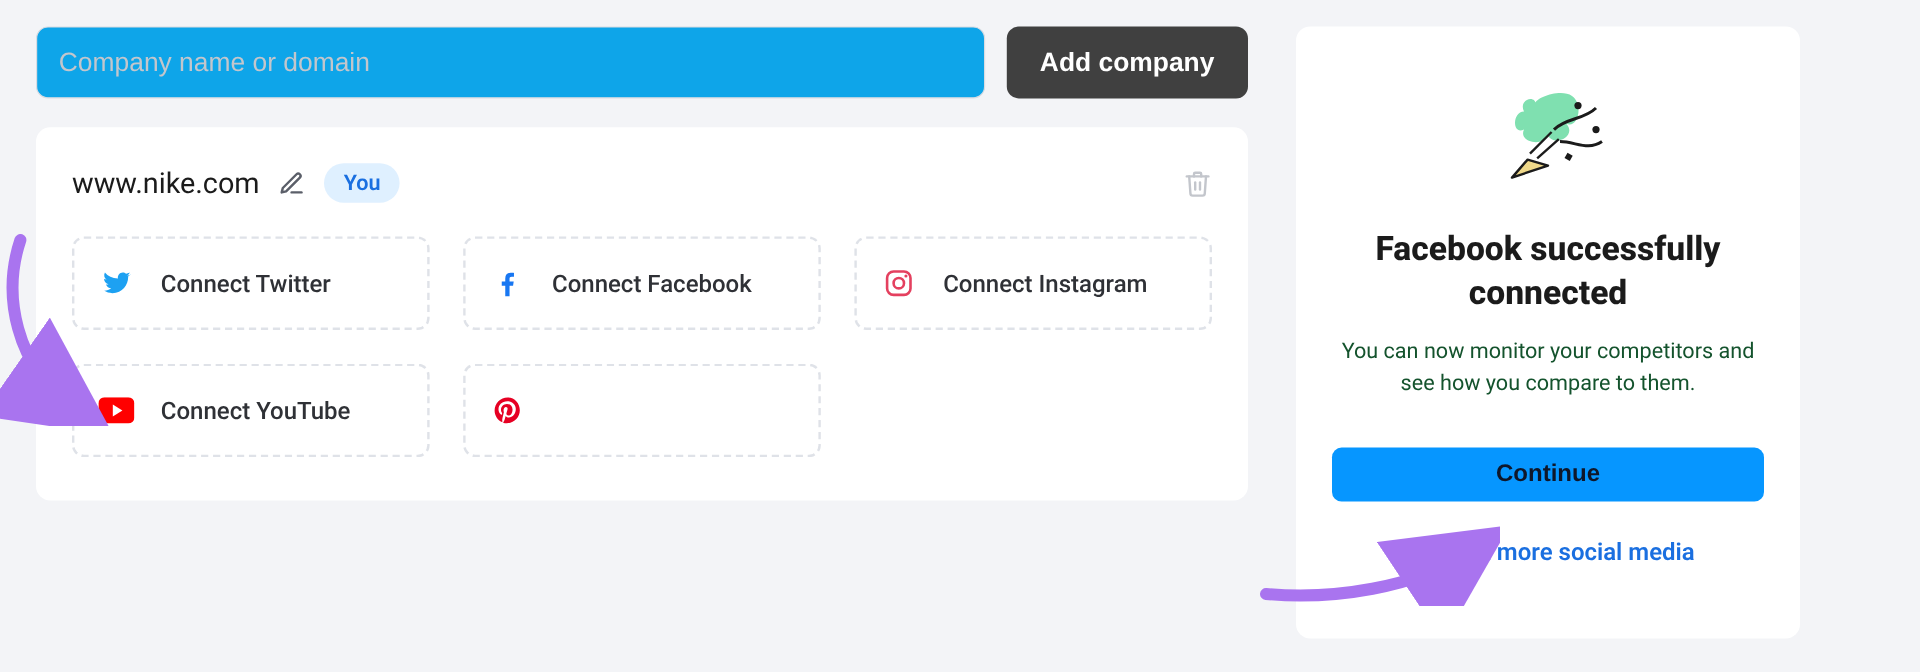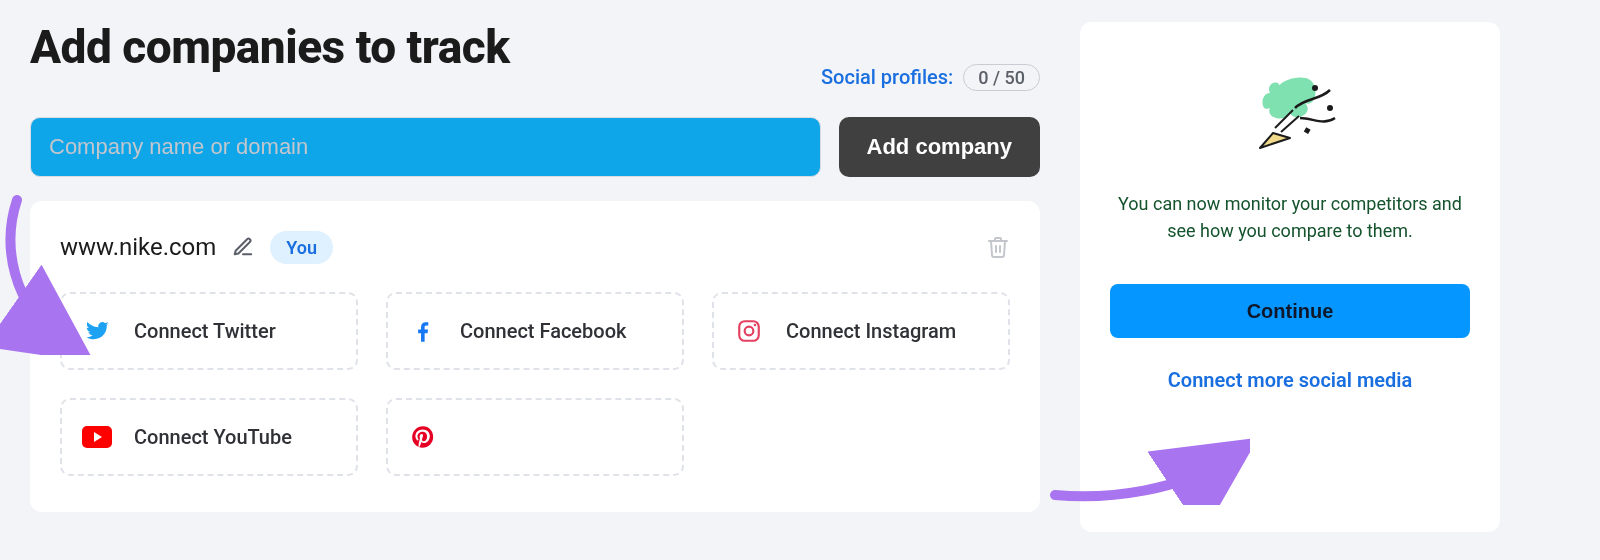--- a/index.html
+++ b/index.html
@@ -104,27 +104,20 @@
   .link-more { color:#1a6fe0; font-size:20px; font-weight:600; cursor:pointer; }
   
   .arrow { position:absolute; pointer-events:none; }
   .arrow1 { left: -8px; top: 195px; width: 110px; height: 160px; }
   .arrow2 { left: 1050px; top: 405px; width: 200px; height: 100px; }
 </style>
 </head>
 <body>
 
 <div class="left">
-  <div class="header-row">
-    <h1 class="title">Add companies to track</h1>
-    <div class="social-count">
-      <span class="social-count-label">Social profiles:</span>
-      <span class="pill">0 / 50</span>
-    </div>
-  </div>
 
   <div class="input-row">
     <input class="company-input" type="text" placeholder="Company name or domain" style="">
     <button class="add-btn">Add company</button>
   </div>
 
   <div class="card">
     <div class="card-head">
       <div class="domain">www.nike.com</div>
       <span class="edit-icon">
@@ -201,20 +194,21 @@
         <polygon points="38,65 25,80 55,70" fill="#f0d98a" stroke="#1b1b1b" stroke-width="2" stroke-linejoin="round"></polygon>
         <path d="M40 60 L58 42" stroke="#1b1b1b" stroke-width="2"></path>
         <path d="M46 64 L64 48" stroke="#1b1b1b" stroke-width="2"></path>
         <path d="M60 40 C70 30 85 32 95 22" stroke="#1b1b1b" stroke-width="2.5" fill="none"></path>
         <path d="M65 50 C78 50 88 58 100 50" stroke="#1b1b1b" stroke-width="2.5" fill="none"></path>
         <circle cx="80" cy="20" r="3" fill="#1b1b1b"></circle>
         <circle cx="95" cy="40" r="3" fill="#1b1b1b"></circle>
         <rect x="70" y="60" width="5" height="5" fill="#1b1b1b" transform="rotate(30 72 62)"></rect>
       </svg>
     </div>
+    <h2>Facebook successfully connected</h2>
     <p class="desc">You can now monitor your competitors and see how you compare to them.</p>
     <button class="continue-btn">Continue</button>
     <a class="link-more">Connect more social media</a>
   </div>
 </div>
 
 <svg class="arrow arrow1" viewBox="0 0 110 160">
   <defs>
       <marker id="ah1" markerWidth="10" markerHeight="10" refX="6" refY="5" orient="auto">
         <path d="M0,0 L10,5 L0,10 Z" fill="#a974ef"></path>

